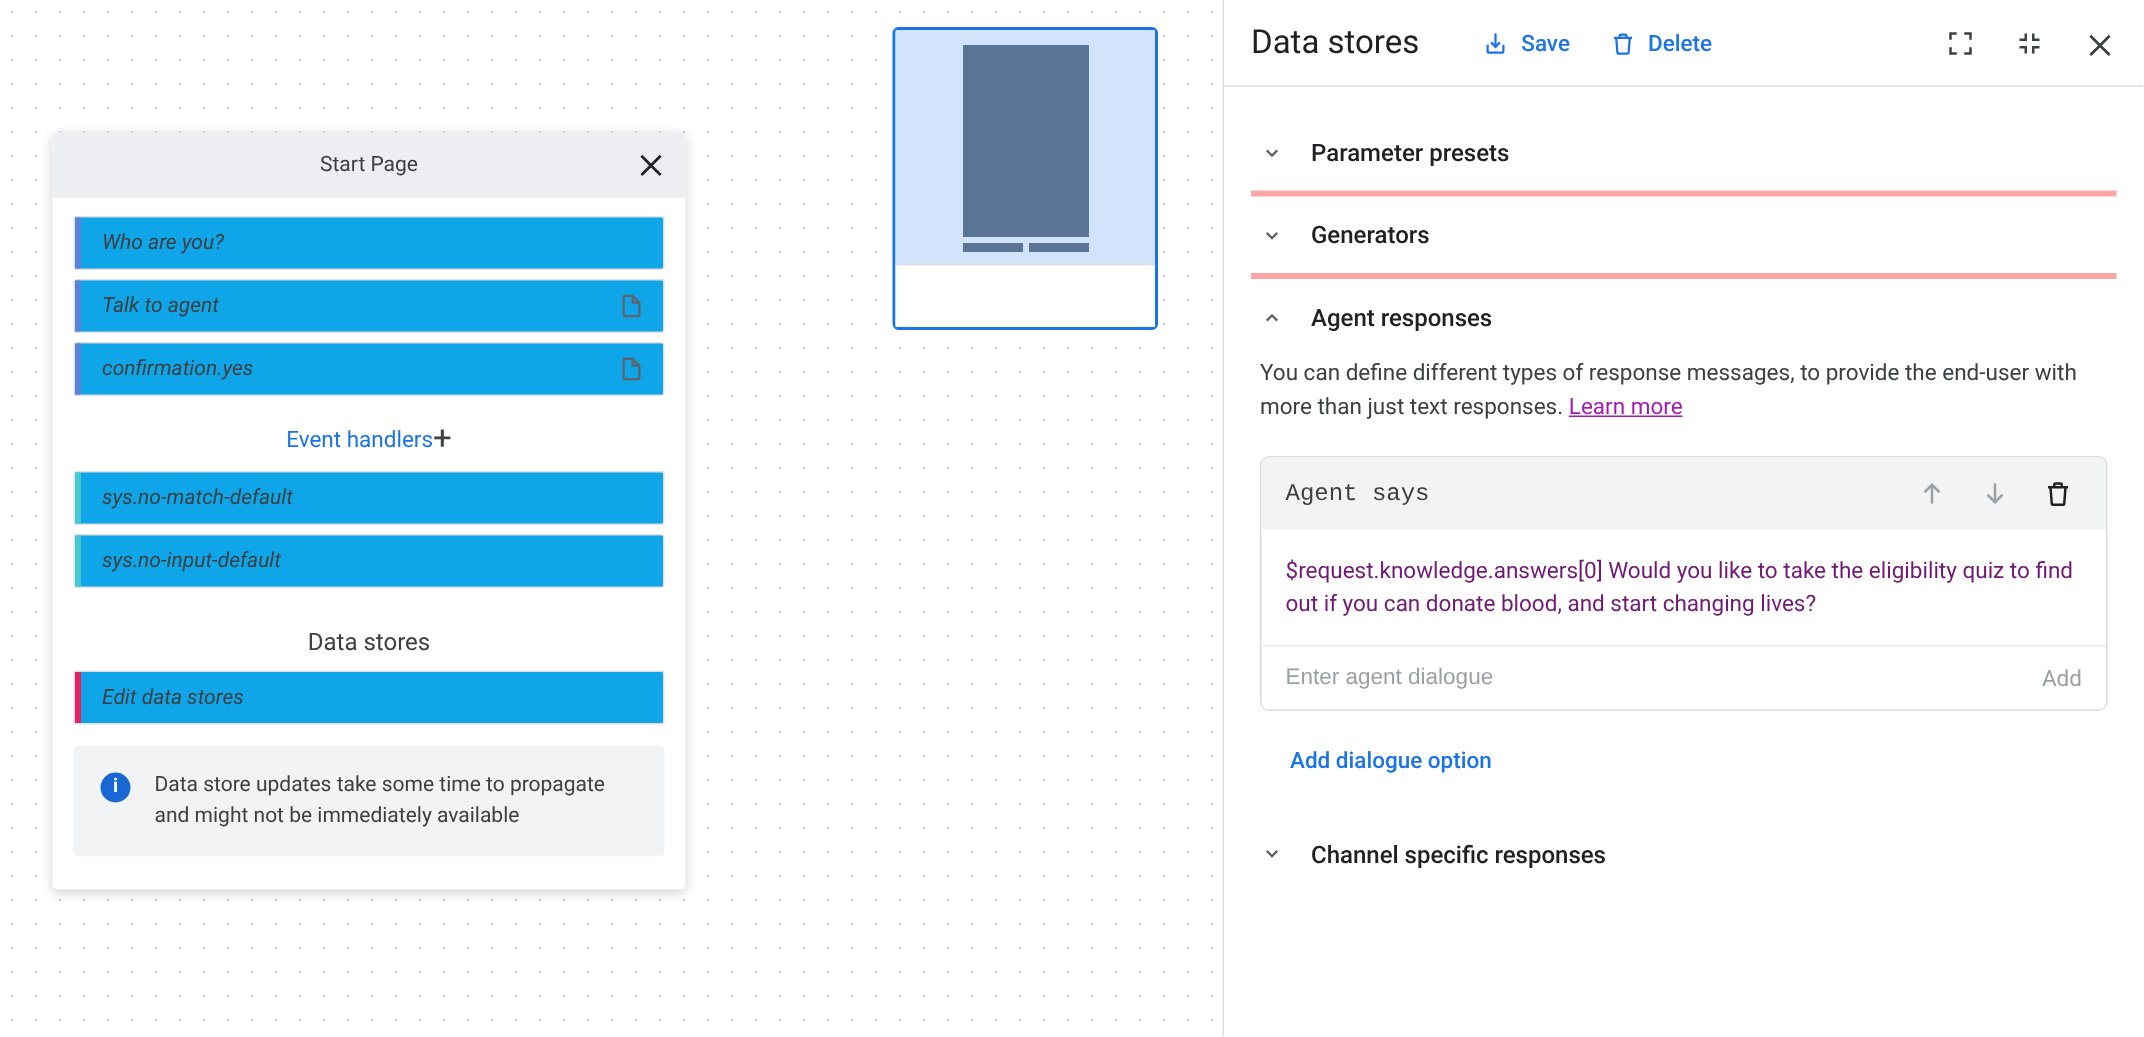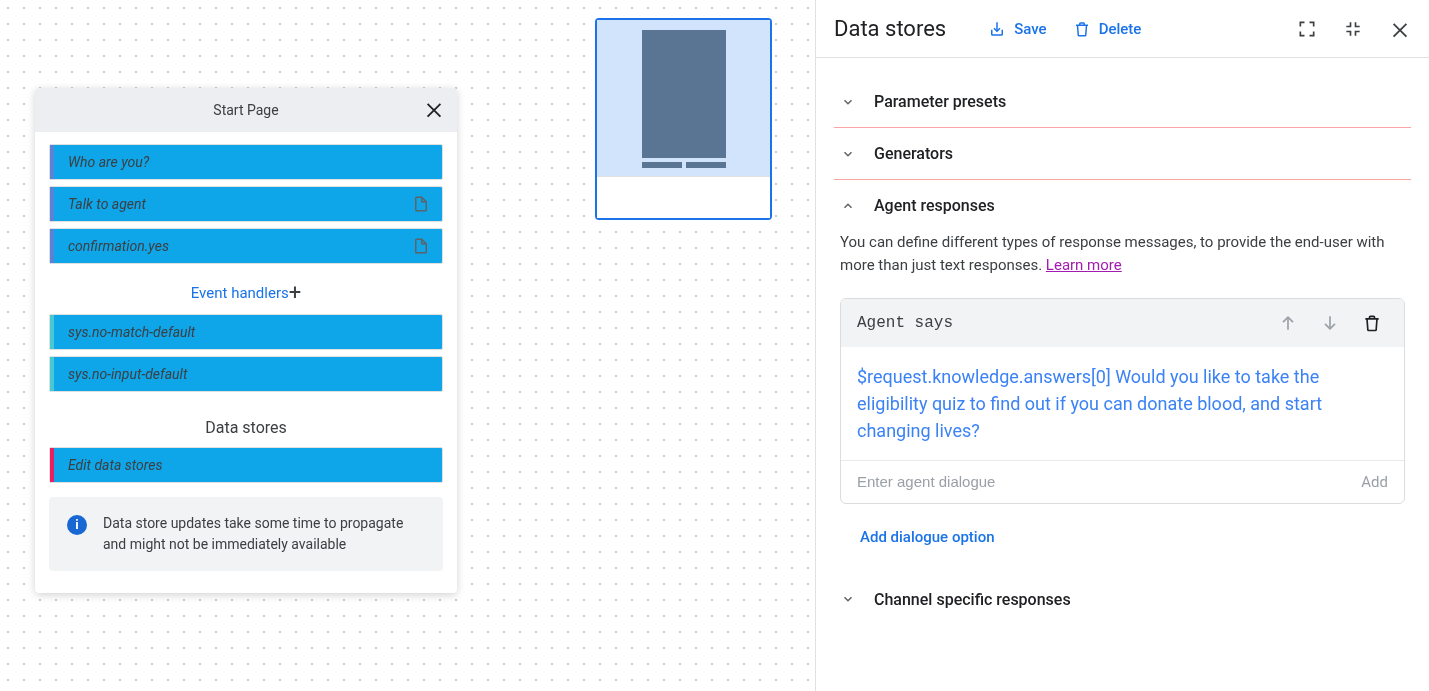--- a/index.html
+++ b/index.html
@@ -157,21 +157,21 @@
     align-items:center;
     padding: 0 18px 0 18px;
     gap: 26px;
   }
   .rp-title { font-size:22px; color:#202124; font-weight:400; margin-right:16px;}
   .rp-action { display:flex; align-items:center; gap:8px; color:#1a73e8; font-size:15px; font-weight:500; cursor:pointer;}
   .rp-spacer { flex:1;}
   .rp-icon-btn { cursor:pointer; color:#3c4043;  display:flex;}
   .rp-body { padding: 18px 18px 0 18px; overflow-y:auto;}
   .accordion {
-    border-bottom:1px solid #fca5a5;
+    border-bottom:4px solid #fca5a5;
   }
   .acc-head {
     display:flex;
     align-items:center;
     gap: 18px;
     padding: 16px 6px 16px 6px;
     font-size:16px;
     font-weight:500;
     color:#202124;
     cursor:pointer;
@@ -192,22 +192,22 @@
     align-items:center;
     padding: 14px 16px;
     gap:10px;
     font-family:Liberation Mono, monospace;
   }
   .ac-title { font-size:16px; color:#3c4043; flex:1;}
   .ac-icon { color:#9aa0a6; cursor:pointer; padding:0 6px;}
   .ac-icon.dark { color:#202124;}
   .ac-text {
     padding: 16px;
-    font-size:18px;
-    color:#3b82f6;
+    font-size:15px;
+    color:#701a75;
     line-height:1.5;
     border-bottom:1px solid #e8eaed;
   }
   .ac-input-row {
     display:flex;
     align-items:center;
     padding: 12px 16px;
   }
   .ac-input {
     flex:1;

